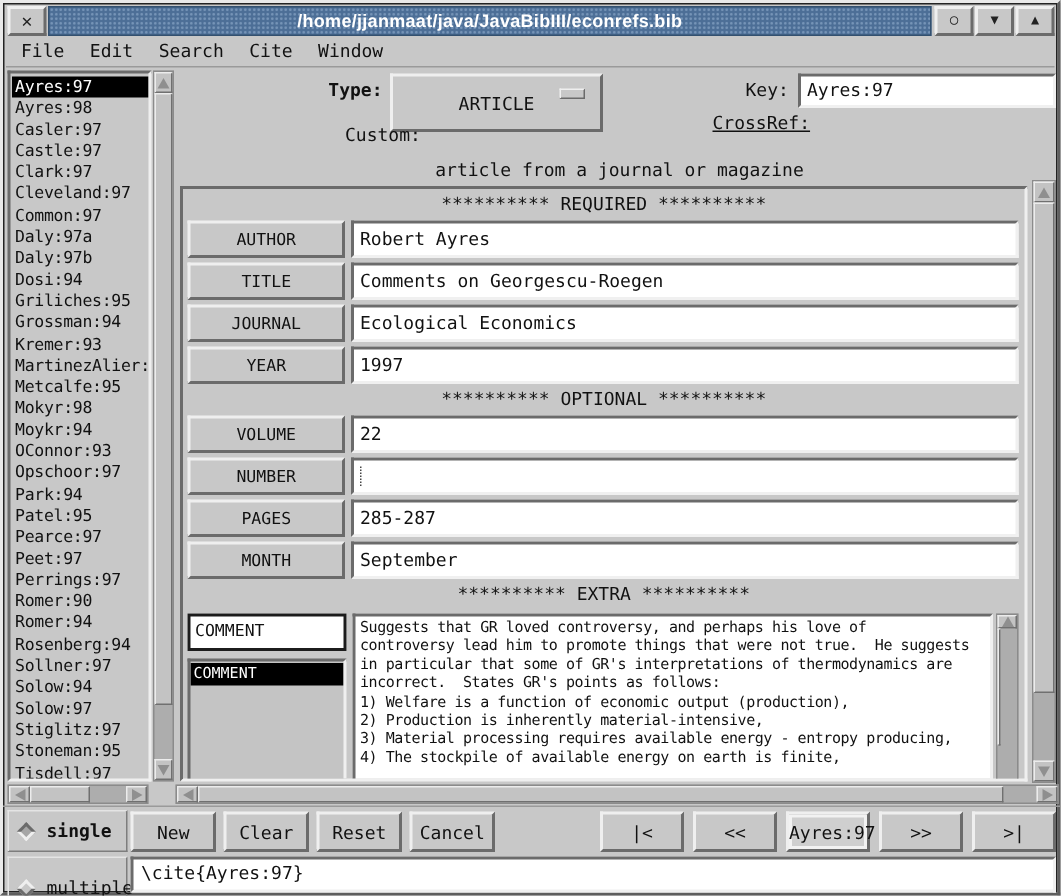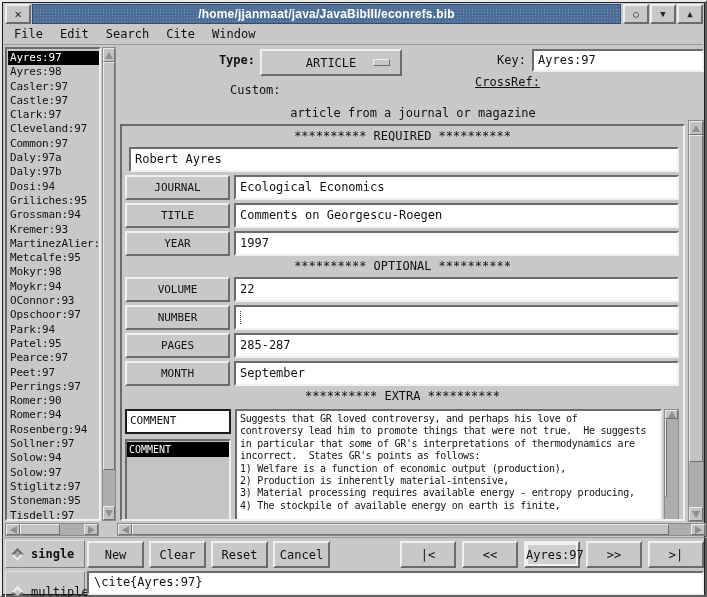--- a/index.html
+++ b/index.html
@@ -46,21 +46,21 @@
   .vsb .thumb{left:0;right:0;}
   .hsb .thumb{top:0;bottom:0;}
   .tri-up{width:0;height:0;border-left:4px solid transparent;border-right:4px solid transparent;border-bottom:7px solid #8f8f8f;}
   .tri-dn{width:0;height:0;border-left:4px solid transparent;border-right:4px solid transparent;border-top:7px solid #8f8f8f;}
   .tri-lf{width:0;height:0;border-top:4px solid transparent;border-bottom:4px solid transparent;border-right:7px solid #8f8f8f;}
   .tri-rt{width:0;height:0;border-top:4px solid transparent;border-bottom:4px solid transparent;border-left:7px solid #8f8f8f;}
 
   
   .header-area{position:absolute;left:118px;top:45px;width:586px;height:77px;font-size:12px;}
   .hlabel{position:absolute;white-space:nowrap;}
-  .type-dropdown{position:absolute;left:140px;top:2px;width:142px;height:27px;display:flex;align-items:center;
+  .type-dropdown{position:absolute;left:140px;top:2px;width:142px;height:39px;display:flex;align-items:center;
     justify-content:center;cursor:default;}
   .opt-indicator{position:absolute;right:10px;top:8px;width:17px;height:7px;background:#c8c8c8;
     border:1px solid;border-color:#efefef #6b6b6b #6b6b6b #efefef;}
   .key-field{position:absolute;left:412px;top:2px;width:172px;height:23px;font-size:12px;
     padding:2px 4px;white-space:nowrap;overflow:hidden;}
   .descr{position:absolute;left:0;top:59px;width:100%;text-align:center;font-size:12px;}
 
   
   .fields-panel{position:absolute;left:118px;top:122px;width:565px;height:397px;background:#c8c8c8;overflow:hidden;}
   .sec-hdr{text-align:center;font-size:12px;height:18px;margin-top:3px;}
@@ -194,29 +194,30 @@
     <div class="key-field field">Ayres:97</div>
     <span class="hlabel" style="left:110px;top:36px;">Custom:</span>
     <span class="hlabel" style="left:355px;top:28px;text-decoration:underline;">CrossRef:</span>
     <div class="descr">article from a journal or magazine</div>
   </div>
 
   <div class="fields-panel sunken">
     <div class="sec-hdr">********** REQUIRED **********</div>
     <div>
         <div class="field-row">
+          <div class="field-label raised">AUTHOR</div>
           <div class="field-input field">Robert Ayres</div>
+        </div>
+        <div class="field-row">
+          <div class="field-label raised">TITLE</div>
+          <div class="field-input field">Comments on Georgescu-Roegen</div>
         </div>
         <div class="field-row">
           <div class="field-label raised">JOURNAL</div>
           <div class="field-input field">Ecological Economics</div>
-        </div>
-        <div class="field-row">
-          <div class="field-label raised">TITLE</div>
-          <div class="field-input field">Comments on Georgescu-Roegen</div>
         </div>
         <div class="field-row">
           <div class="field-label raised">YEAR</div>
           <div class="field-input field">1997</div>
         </div>
       </div>
     <div class="sec-hdr">********** OPTIONAL **********</div>
     <div>
         <div class="field-row">
           <div class="field-label raised">VOLUME</div>

